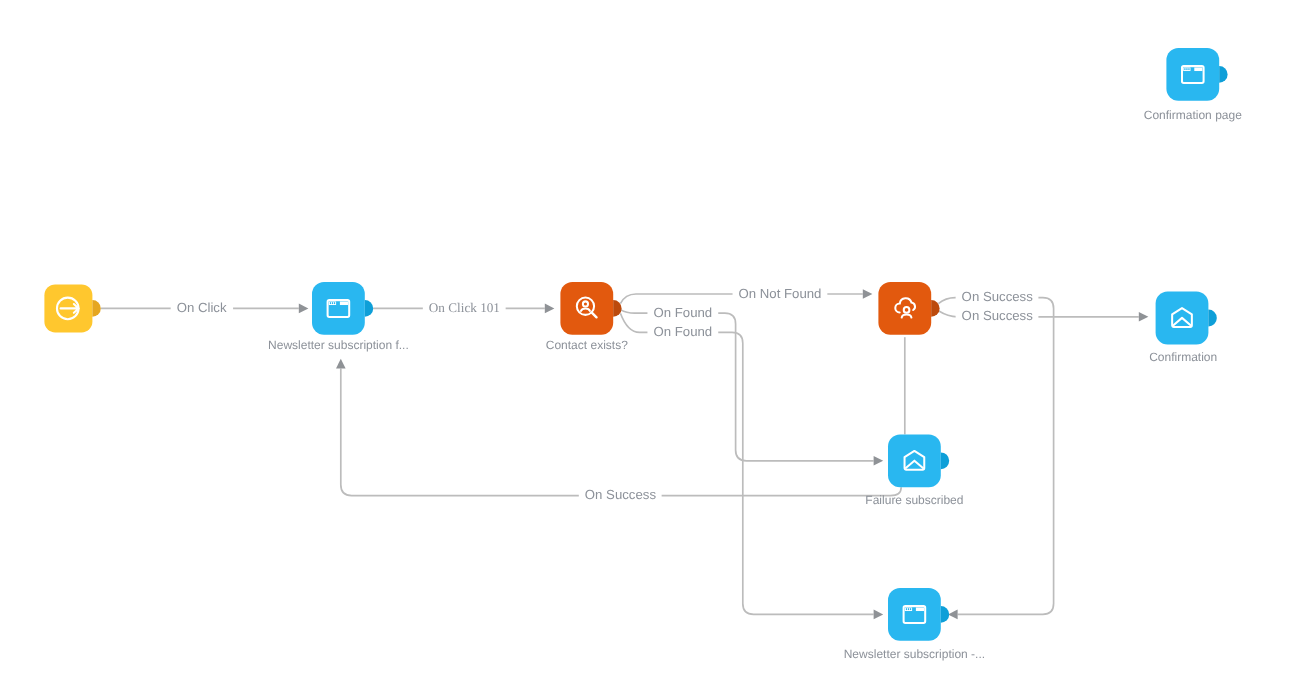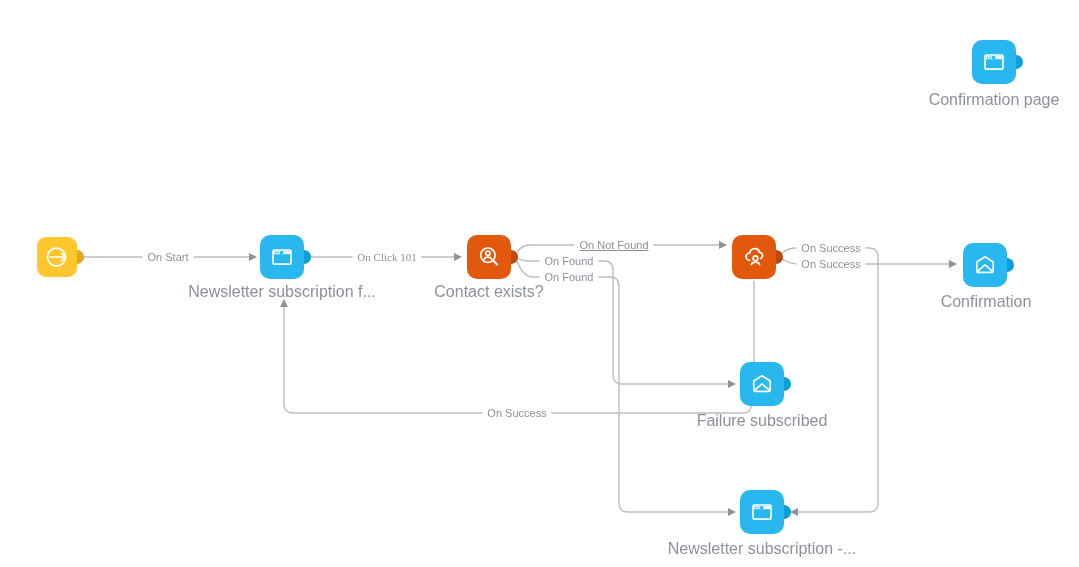--- a/index.html
+++ b/index.html
@@ -19,21 +19,21 @@
   .node > svg { position:absolute; left:50%; top:50%; transform:translate(-50%,-50%); }
   .node.yellow { background:#ffc72e; }
   .node.yellow .bump { background:#e5a620; }
   .node.blue { background:#29b7f0; --bg:#29b7f0; }
   .node.blue .bump { background:#0e9fd8; }
   .node.orange { background:#e2590e; --bg:#e2590e; }
   .node.orange .bump { background:#bc4a0c; }
   .punch { fill:var(--bg); }
   .node-label {
     position:absolute; transform:translateX(-50%);
-    font-size:16px; color:#8c9199; white-space:nowrap;
+    font-size:10px; color:#8c9199; white-space:nowrap;
   }
   .edge-label {
     position:absolute; transform:translate(-50%,-50%);
     font-size:11px; color:#8c9199; background:#ffffff;
     padding:0 5px; white-space:nowrap;
   }
 </style>
 </head>
 <body>
 
@@ -60,23 +60,23 @@
 
     <path d="M782 259 Q790 264 798 264 H949"></path>
     <polygon points="957,264 949,260 949,268"></polygon>
 
     <path d="M754 281 V362"></path>
 
     <path d="M751 406 Q751 413 742 413 H293 Q284 413 284 404 V307"></path>
     <polygon points="284,299 280,307 288,307"></polygon>
   </svg>
 
-  <span class="edge-label" style="left:168px; top:257px;">On Start</span>
+  <span class="edge-label" style="left:168px; top:257px;">On Click</span>
   <span class="edge-label" style="left:387px; top:257px;font-family:Liberation Serif, serif;">On Click 101</span>
-  <span class="edge-label" style="left:614px; top:245px;text-decoration:underline;">On Not Found</span>
+  <span class="edge-label" style="left:650px; top:245px;">On Not Found</span>
   <span class="edge-label" style="left:569px; top:261px;">On Found</span>
   <span class="edge-label" style="left:569px; top:277px;">On Found</span>
   <span class="edge-label" style="left:831px; top:248px;">On Success</span>
   <span class="edge-label" style="left:831px; top:264px;">On Success</span>
   <span class="edge-label" style="left:517px; top:413px;">On Success</span>
 
   <div class="node yellow small" style="left:37px; top:237px;">
     <span class="bump"></span>
     <svg viewBox="0 0 24 24" width="26" height="26">
       <circle cx="11.5" cy="12" r="8.3" fill="none" stroke="#fff" stroke-width="1.6"></circle>

